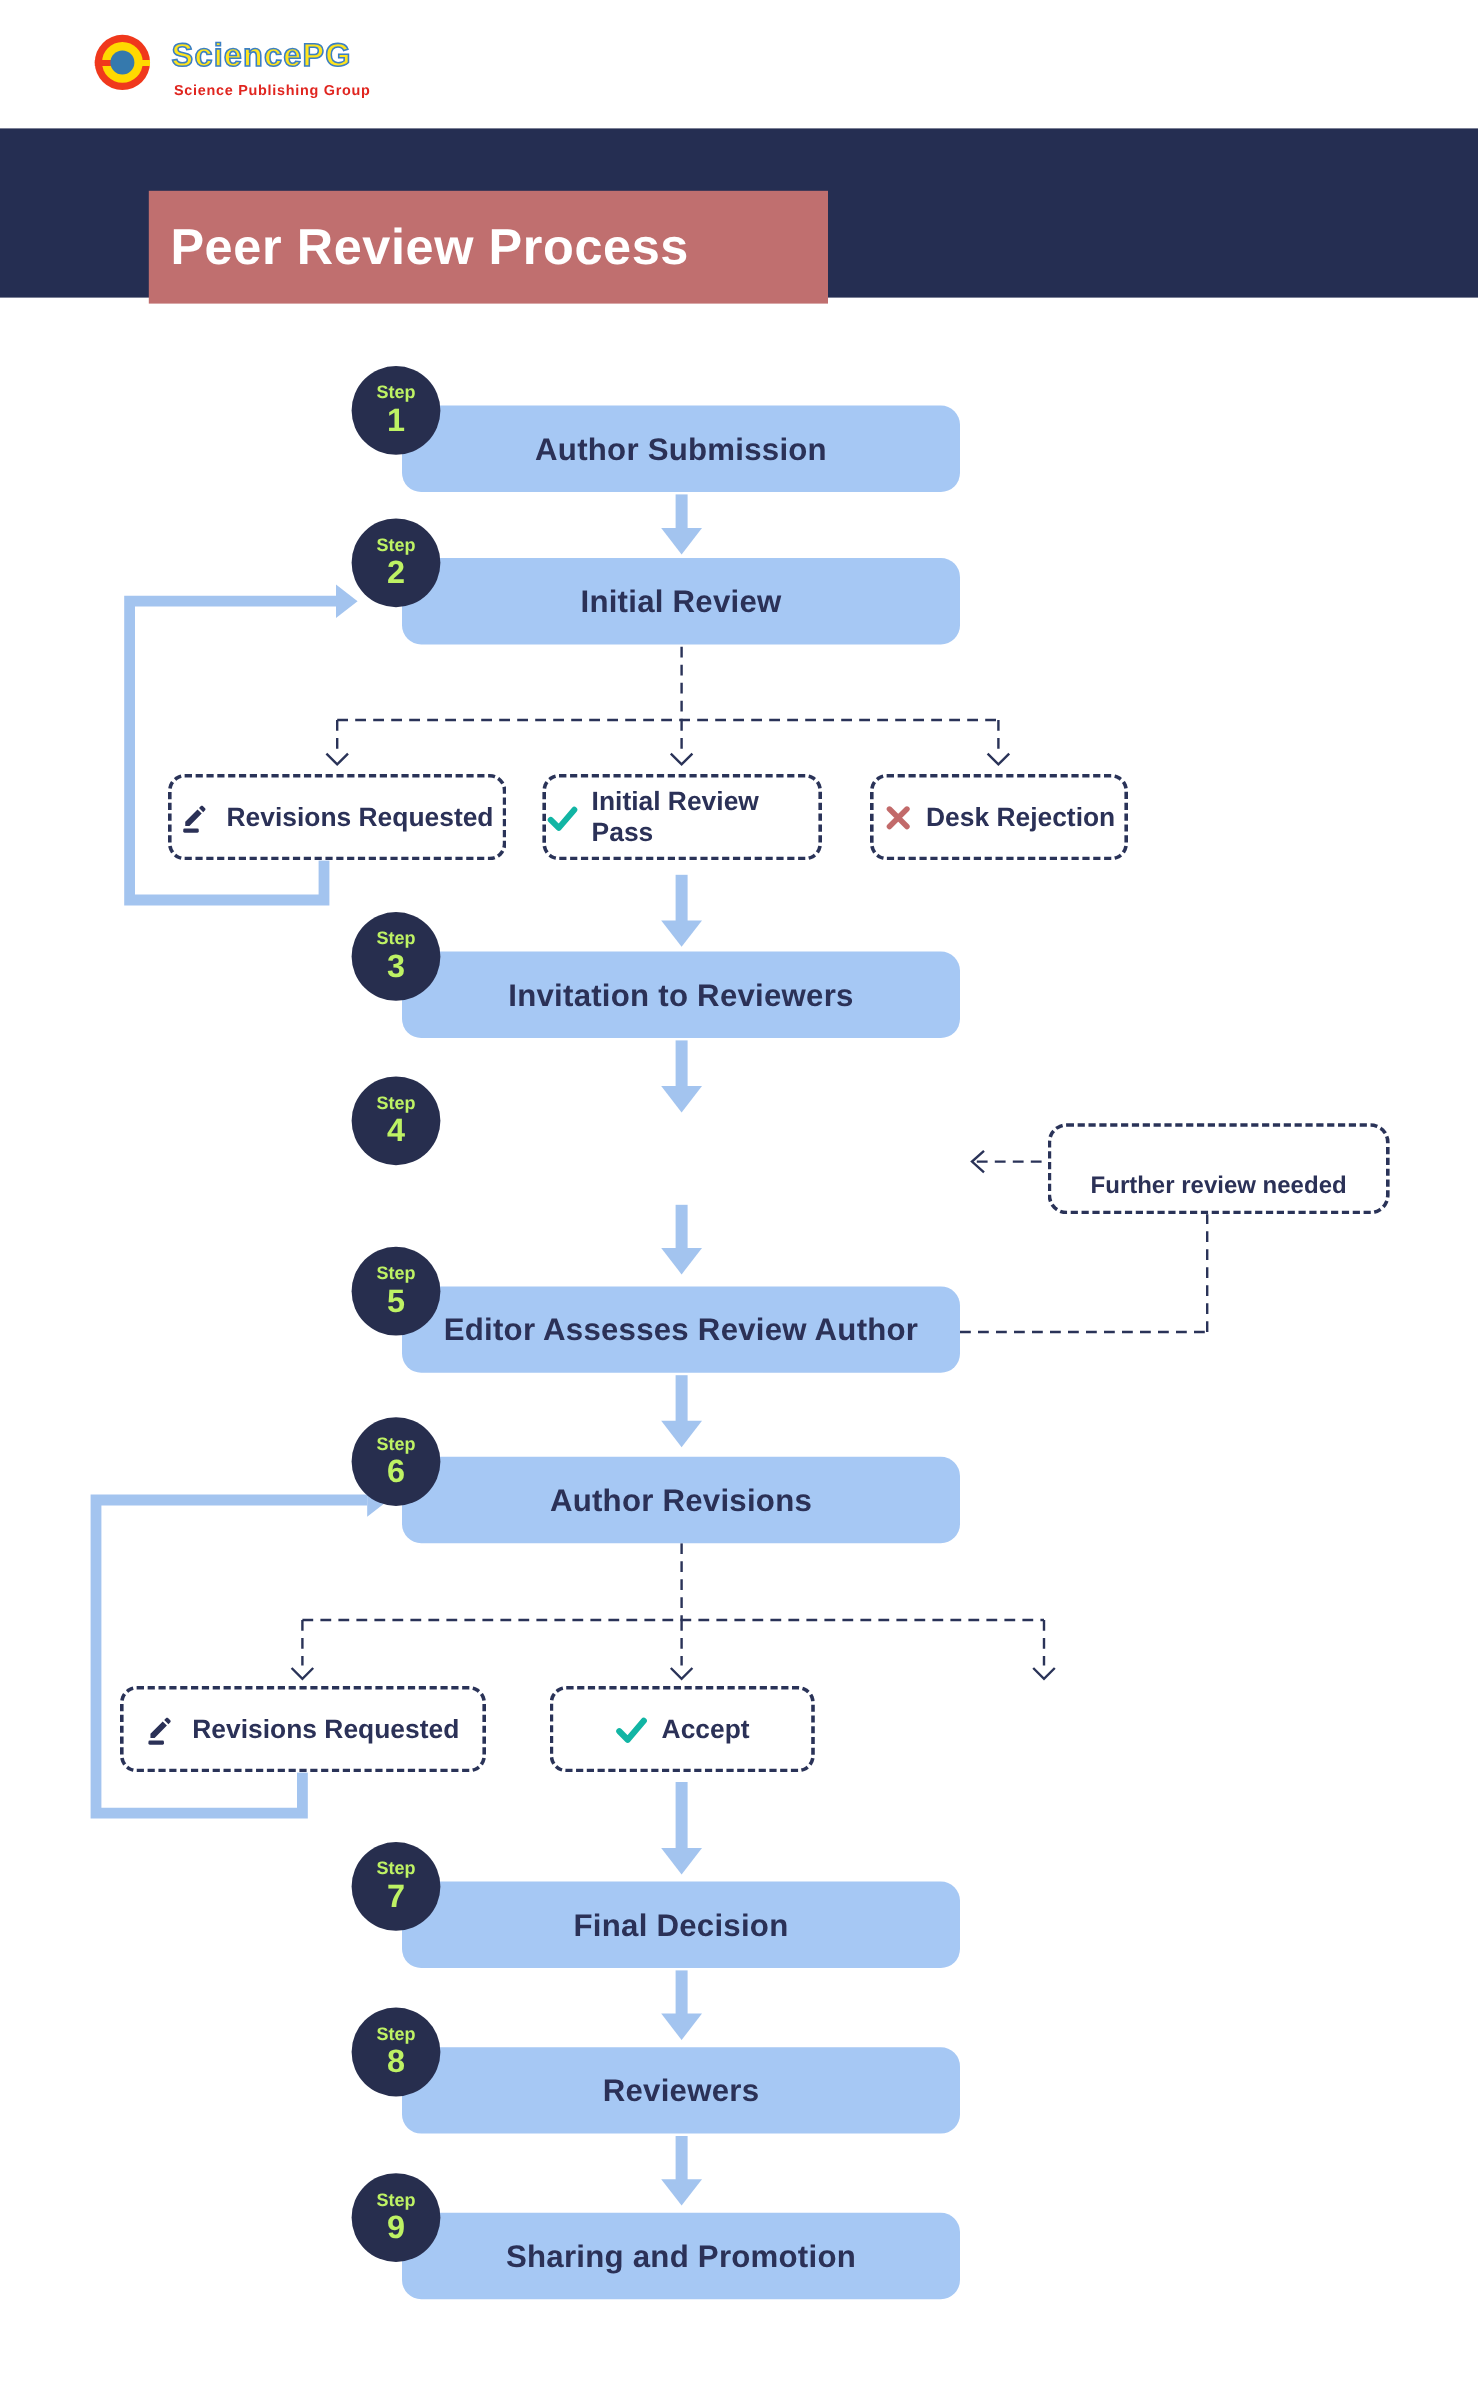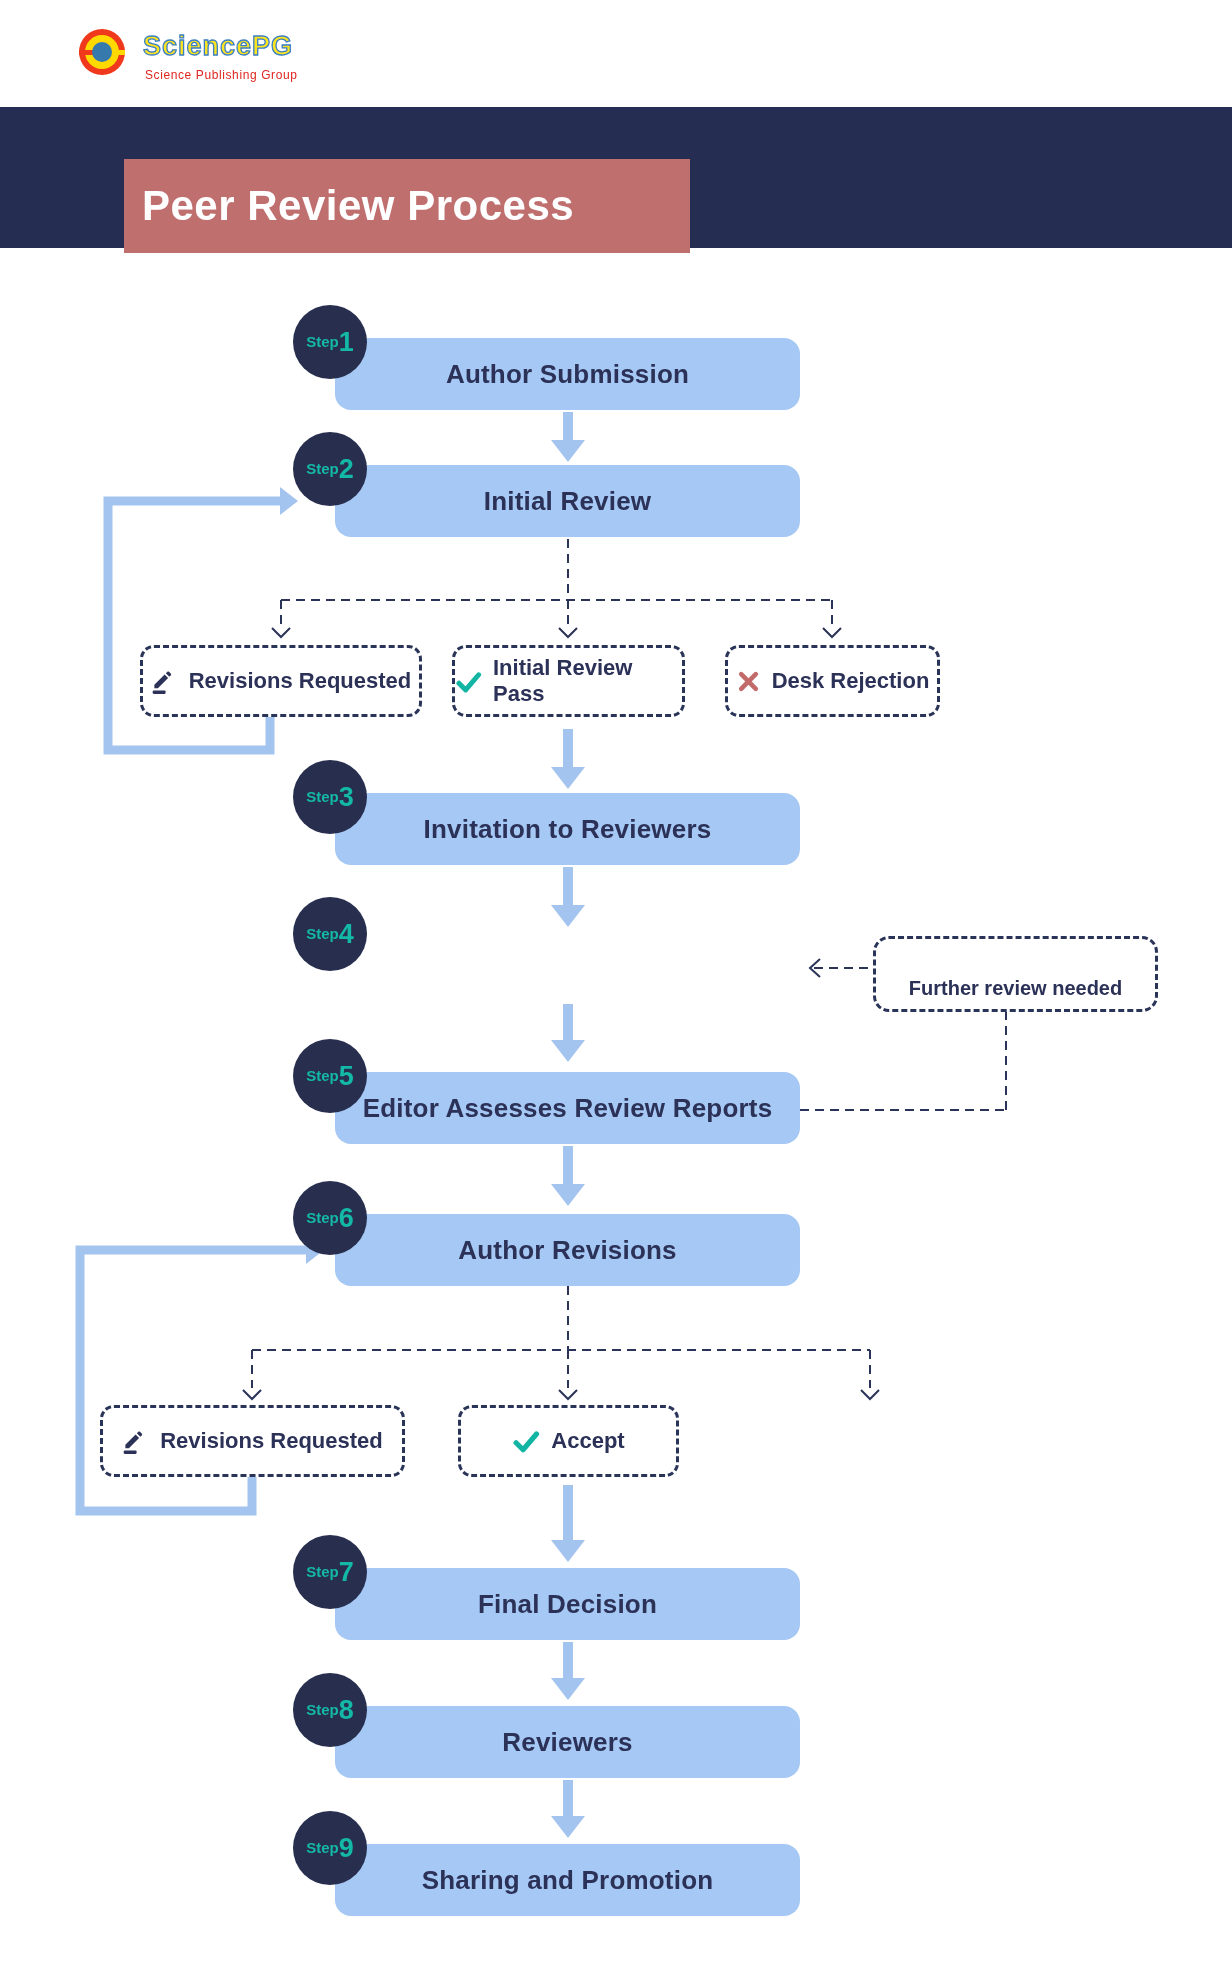--- a/index.html
+++ b/index.html
@@ -10,36 +10,36 @@
   #logo-block{position:absolute;left:79px;top:25px;width:360px;height:62px;}
   #logo-mark{position:absolute;left:0;top:4px;width:46px;height:46px;}
   .lm{position:absolute;border-radius:50%;}
   .lm-outer{left:0;top:0;width:46px;height:46px;background:#f0381c;}
   .lm-yellow{left:6px;top:6px;width:34px;height:34px;background:#ffd900;}
   .lm-blue{left:13px;top:13px;width:20px;height:20px;background:#3579ad;}
   .lm-bar-l{position:absolute;left:0px;top:21px;width:15px;height:5px;background:#f0381c;}
   .lm-bar-r{position:absolute;left:33px;top:21px;width:13px;height:5px;background:#ffd900;}
   #logo-name{position:absolute;left:64px;top:6px;font-size:27px;font-weight:bold;color:#ffe41f;
              -webkit-text-stroke:1.3px #3b7fc4;letter-spacing:1px;}
-  #logo-tagline{position:absolute;left:66px;top:43px;font-size:12px;font-weight:normal;color:#e0251f;letter-spacing:0.6px;}
+  #logo-tagline{position:absolute;left:66px;top:43px;font-size:12px;font-weight:bold;color:#e0251f;letter-spacing:0.6px;}
 
   #navy-band{position:absolute;left:0;top:107px;width:1232px;height:141px;background:#252e52;}
   #title-box{position:absolute;left:77px;top:159px;width:566px;height:94px;background:#c06f6f;margin-left:47px;}
   #title-box .t{position:absolute;left:18px;top:0;line-height:94px;font-size:42px;font-weight:bold;color:#ffffff;letter-spacing:0.5px;}
 
   
   #connectors{position:absolute;left:0;top:0;width:1232px;height:1986px;z-index:1;}
   .stepbox{position:absolute;left:335px;width:465px;height:72px;background:#a6c8f4;border-radius:16px;z-index:2;
            display:flex;align-items:center;justify-content:center;}
   .stepbox .lbl{font-size:26px;font-weight:bold;color:#2b3157;letter-spacing:0.2px;}
   .s1{top:338px}.s2{top:465px}.s3{top:793px}.s4{top:930px}.s5{top:1072px}
   .s6{top:1214px}.s7{top:1568px}.s8{top:1706px}.s9{top:1844px}
 
   .stepcircle{position:absolute;left:293px;width:74px;height:74px;border-radius:50%;background:#272e4e;z-index:3;
-              display:flex;flex-direction:row;align-items:center;justify-content:center;color:#14b8a6;}
+              display:flex;flex-direction:column;align-items:center;justify-content:center;color:#bef264;}
   .stepcircle .w{font-size:15px;font-weight:bold;line-height:16px;}
   .stepcircle .n{font-size:27px;font-weight:bold;line-height:28px;}
   .c1{top:305px}.c2{top:432px}.c3{top:760px}.c4{top:897px}.c5{top:1039px}
   .c6{top:1181px}.c7{top:1535px}.c8{top:1673px}.c9{top:1811px}
 
   .branchbox{position:absolute;height:66px;background:#ffffff;border:3px dashed #2a3358;border-radius:14px;z-index:2;
              display:flex;align-items:center;justify-content:center;gap:11px;}
   .branchbox .lbl{font-size:22px;font-weight:bold;color:#2b3157;}
   .bb-rr1{left:140px;top:645px;width:276px;}
   .bb-irp{left:452px;top:645px;width:227px;}
@@ -150,21 +150,21 @@
   <div class="stepbox s1">
       <span class="lbl">Author Submission</span>
     </div>
   <div class="stepbox s2">
       <span class="lbl">Initial Review</span>
     </div>
   <div class="stepbox s3">
       <span class="lbl">Invitation to Reviewers</span>
     </div>
   <div class="stepbox s5">
-      <span class="lbl">Editor Assesses Review Reports</span>
+      <span class="lbl">Editor Assesses Review Author</span>
     </div>
   <div class="stepbox s6">
       <span class="lbl">Author Revisions</span>
     </div>
   <div class="stepbox s7">
       <span class="lbl">Final Decision</span>
     </div>
   <div class="stepbox s8">
       <span class="lbl">Reviewers</span>
     </div>

